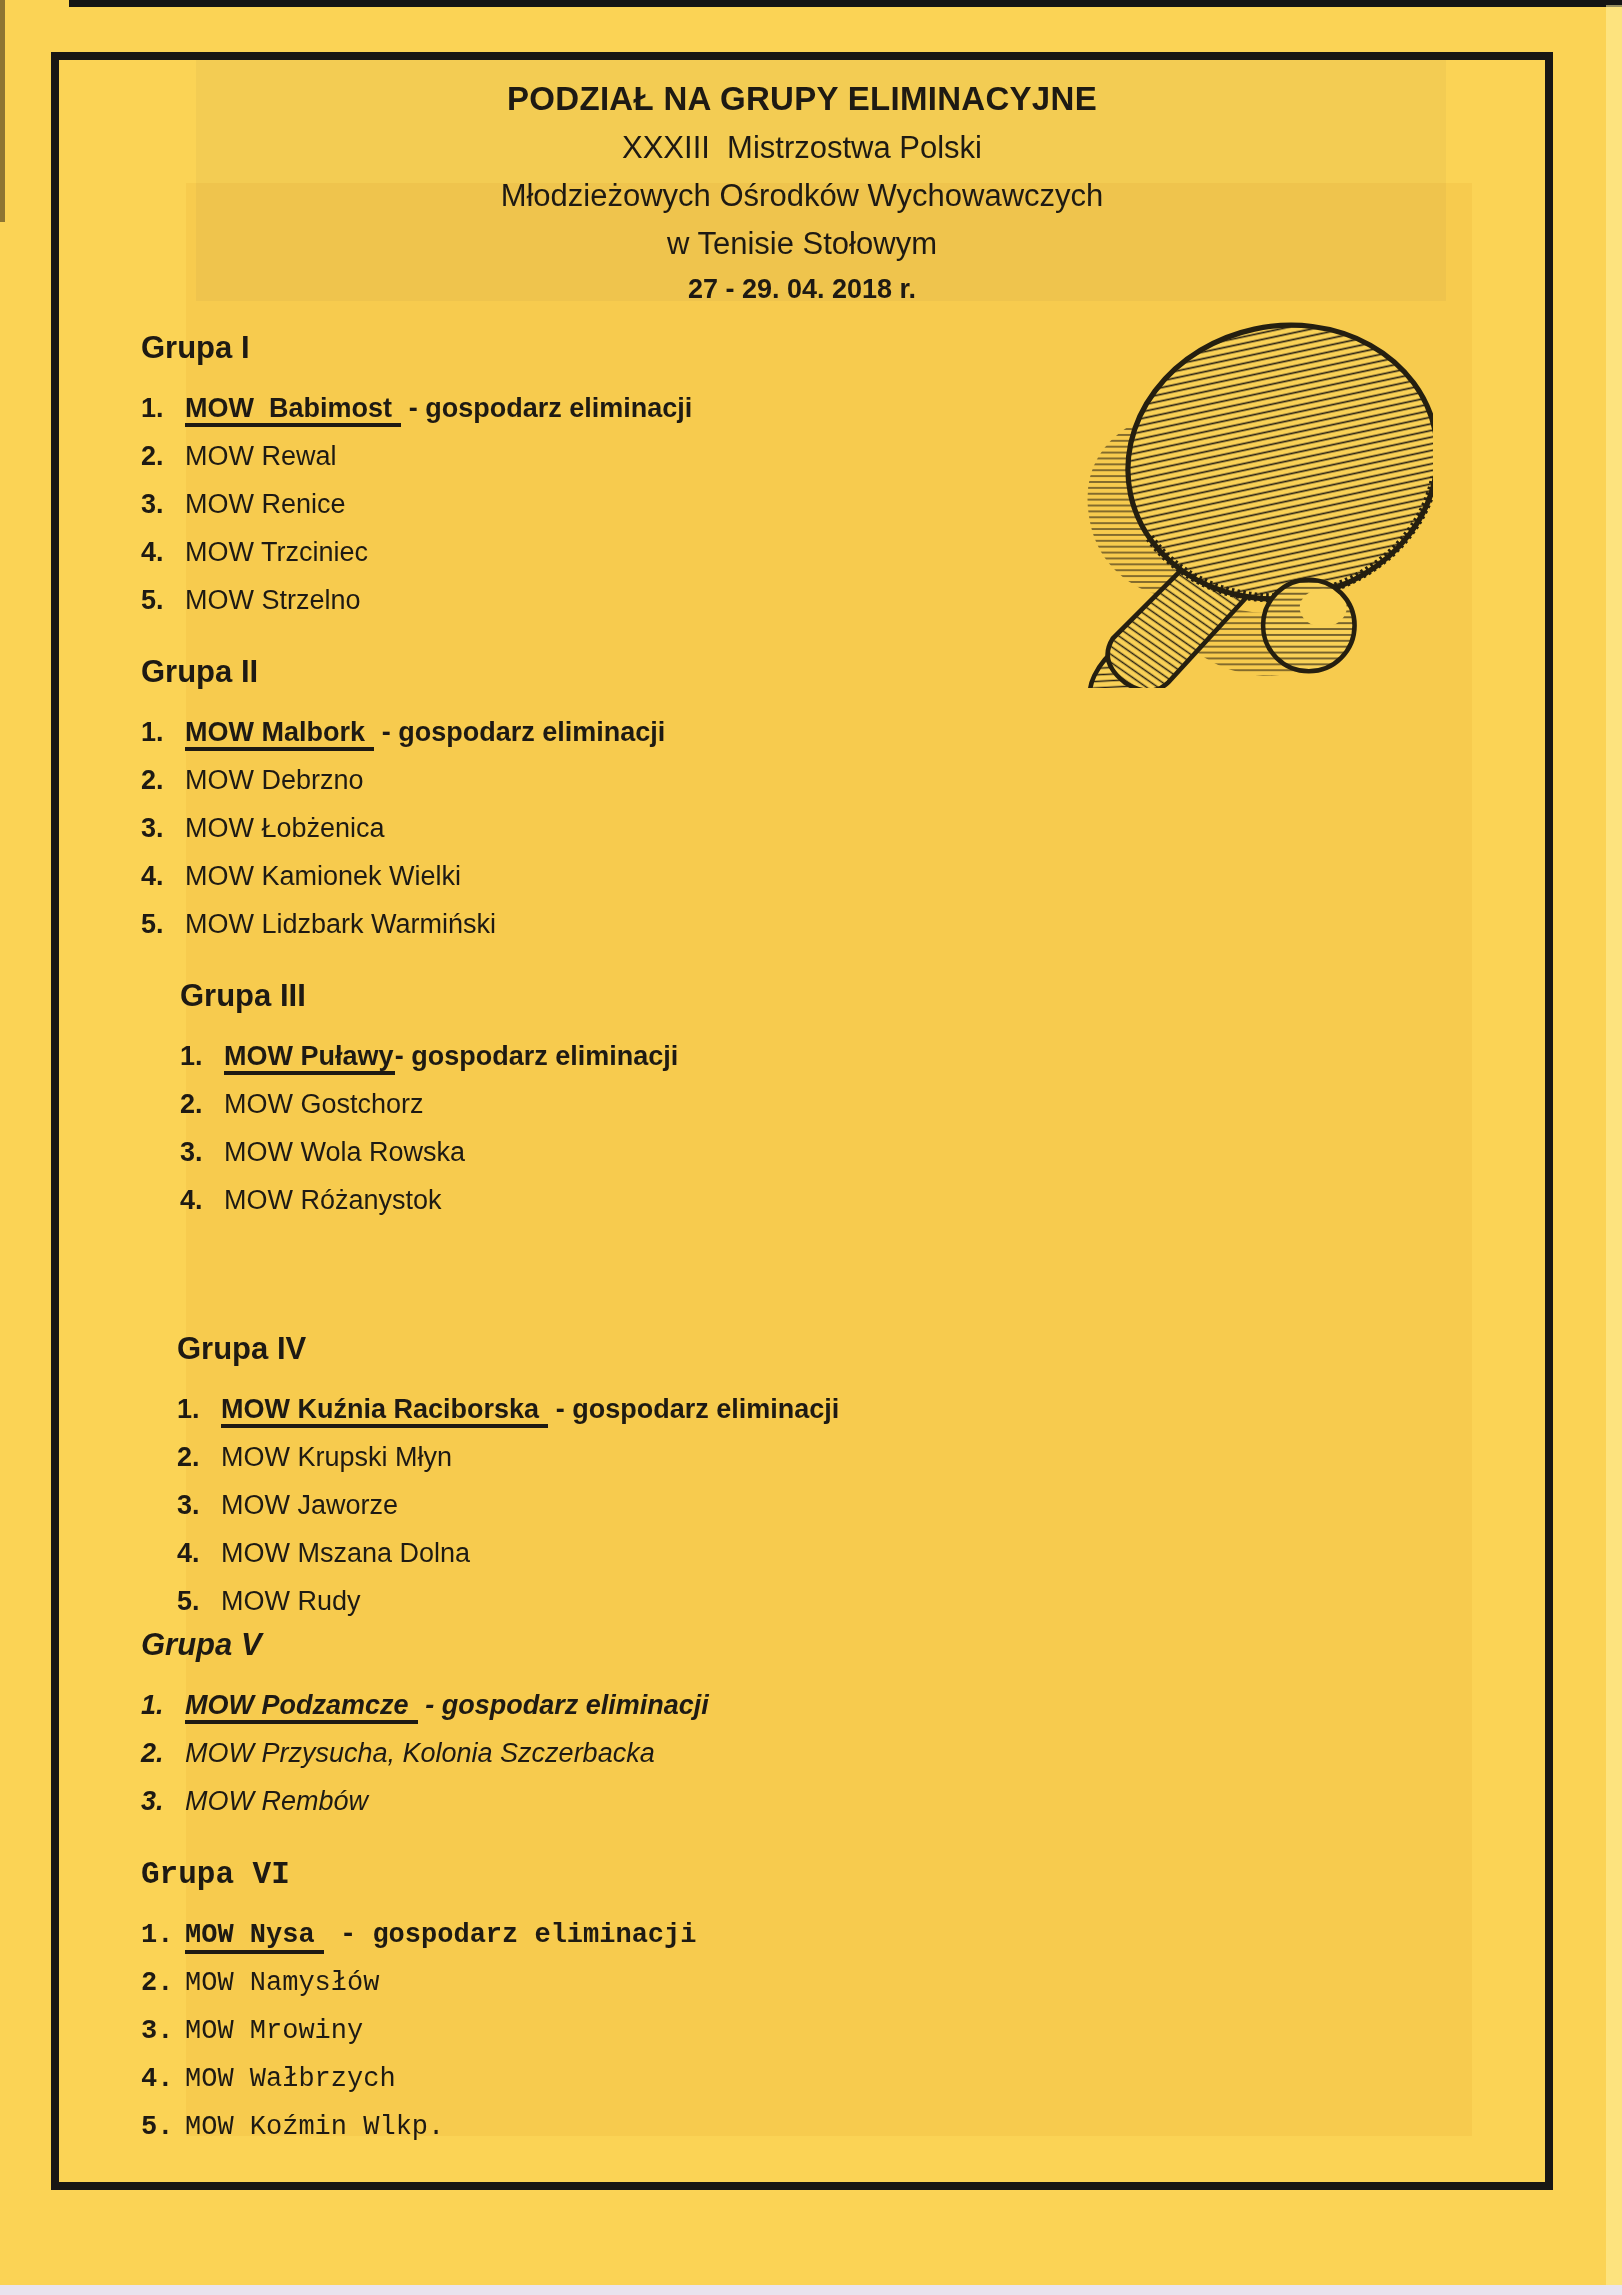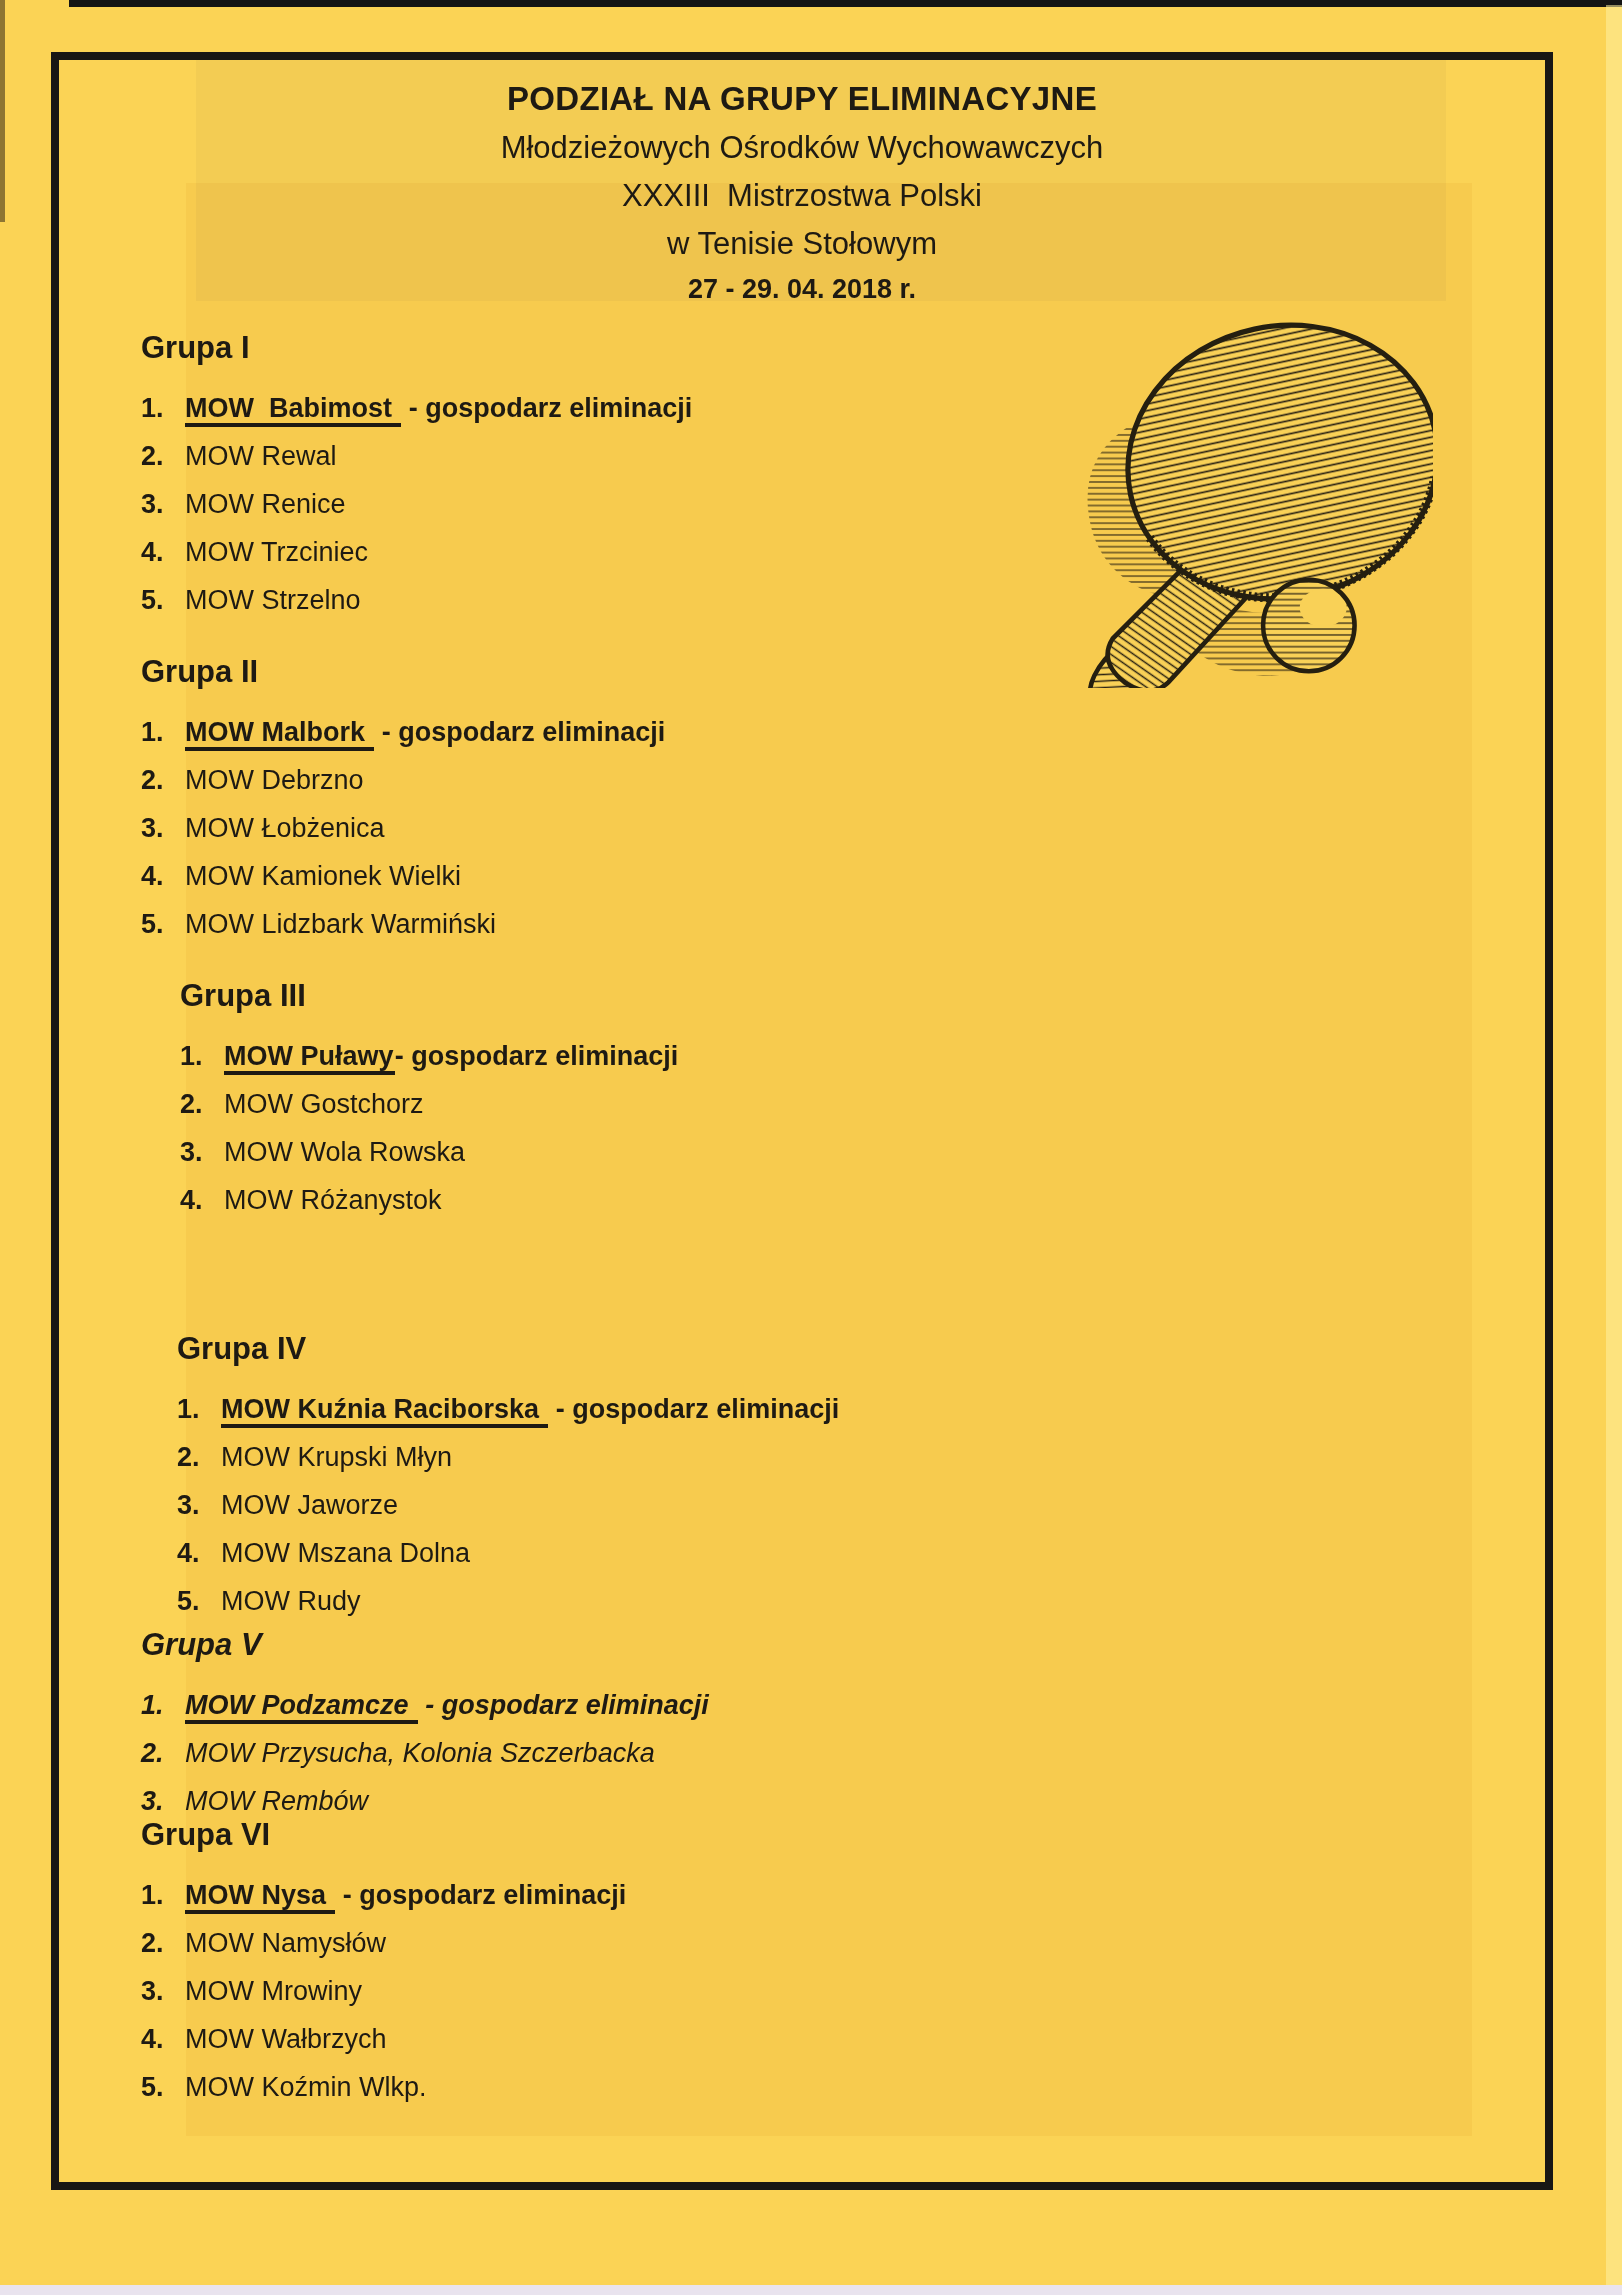--- a/index.html
+++ b/index.html
@@ -29,38 +29,38 @@
   .date{font-size:27px;font-weight:700;line-height:42px;}
   
   .group{position:absolute;left:141px;}
   .group h2{font-size:31px;font-weight:700;line-height:37px;margin:0 0 18.3px 0;}
   .item{font-size:27px;font-weight:400;line-height:48px;height:48px;white-space:pre-wrap;}
   .num{font-weight:700;display:inline-block;min-width:44px;}
   .host{font-weight:700;border-bottom:4.6px solid #1e1a13;padding-right:9.2px;}
   .host.pr0{padding-right:1.3px;}
   .suffix{font-weight:700;}
   .g1{top:329px;} .g2{top:653px;} .g3{top:977px;margin-left:39px;}
-  .g4{top:1330px;margin-left:36px;} .g5{top:1626px;font-style:italic;} .g6{top:1816px;}
+  .g4{top:1330px;margin-left:36px;} .g5{top:1626px;font-style:italic;} .g6{top:1856px;font-family:Liberation Mono, monospace;}
   
   .racket{position:absolute;left:1067px;top:308px;width:366px;height:380px;}
 </style>
 </head>
 <body>
 
 <div class="scan-top"></div>
 <div class="scan-left"></div>
 <div class="scan-right"></div>
 <div class="halftone"></div>
 <div class="header-band"></div>
 <div class="frame"></div>
 
 <div class="header">
   <div class="title">PODZIAŁ NA GRUPY ELIMINACYJNE</div>
+  <div class="sub">XXXIII  Mistrzostwa Polski</div>
   <div class="sub">Młodzieżowych Ośrodków Wychowawczych</div>
-  <div class="sub">XXXIII  Mistrzostwa Polski</div>
   <div class="sub">w Tenisie Stołowym</div>
   <div class="date">27 - 29. 04. 2018 r.</div>
 </div>
 
 <svg class="racket" viewBox="0 0 560 580" aria-hidden="true">
   <defs>
     <pattern id="hx" width="10" height="10" patternUnits="userSpaceOnUse">
       <path d="M0 5 H10" stroke="#2a2212" stroke-width="2.6"></path>
     </pattern>
     <pattern id="hx2" width="9" height="9" patternUnits="userSpaceOnUse">

